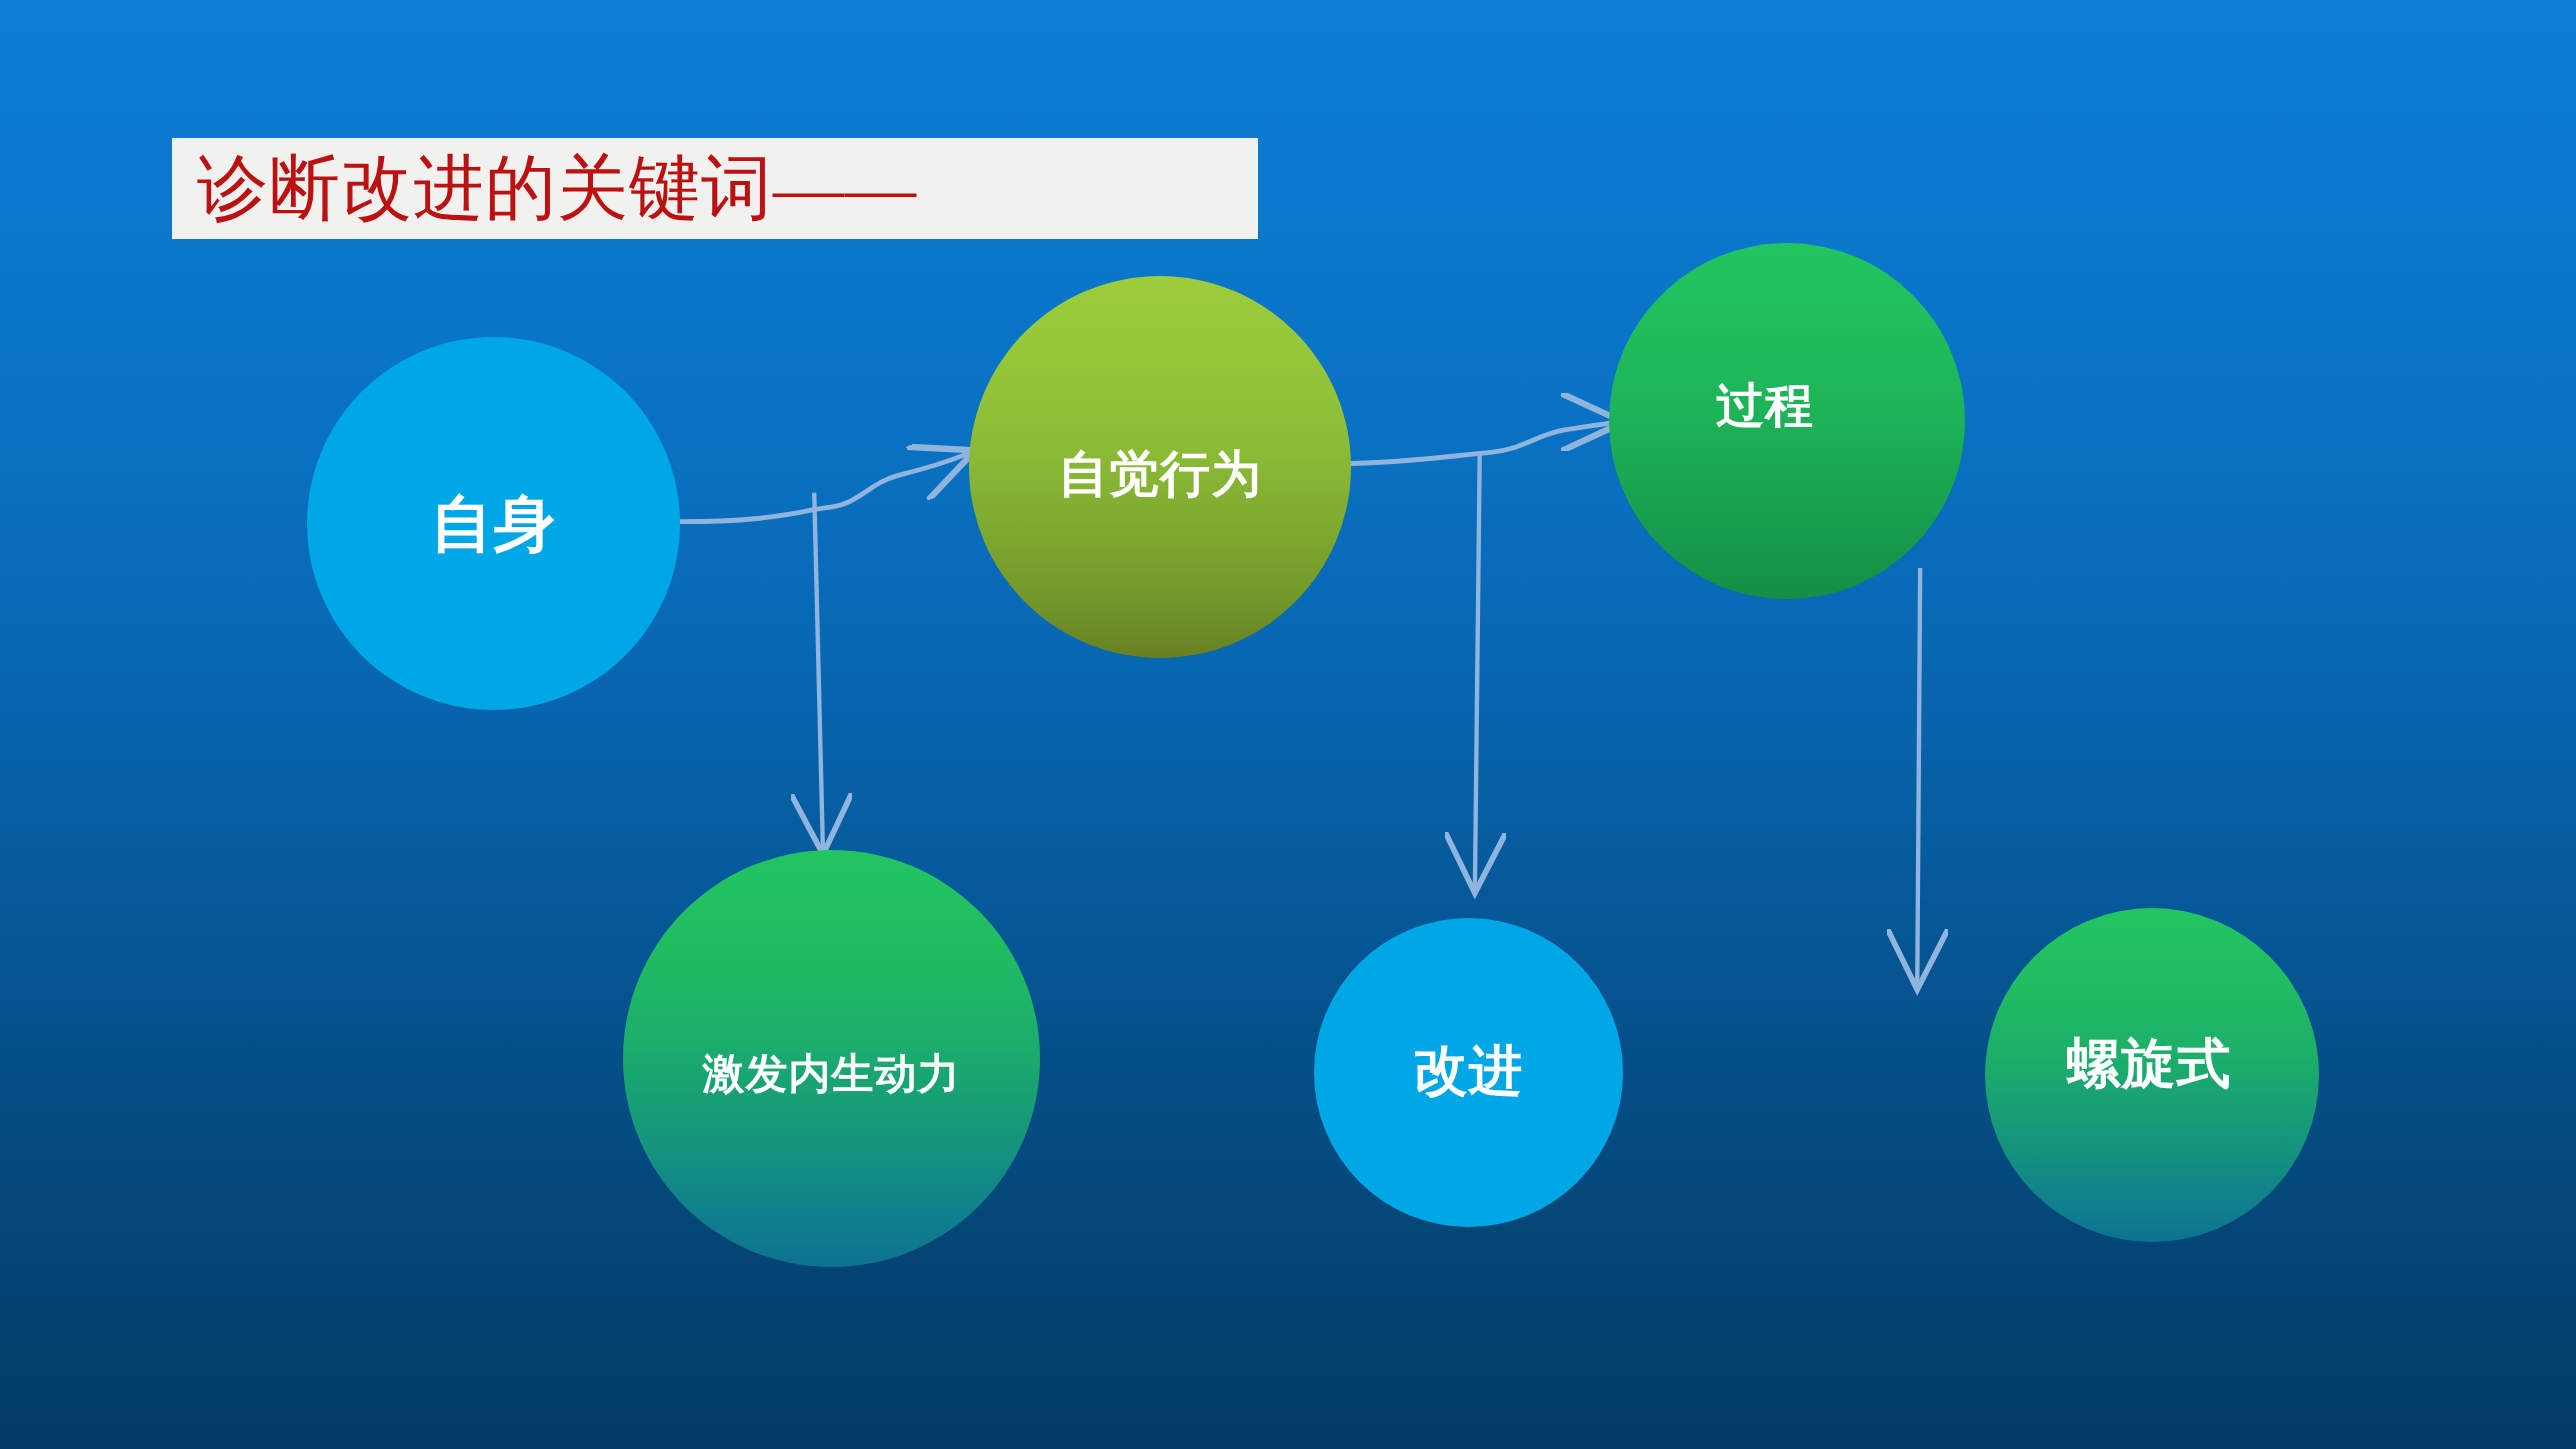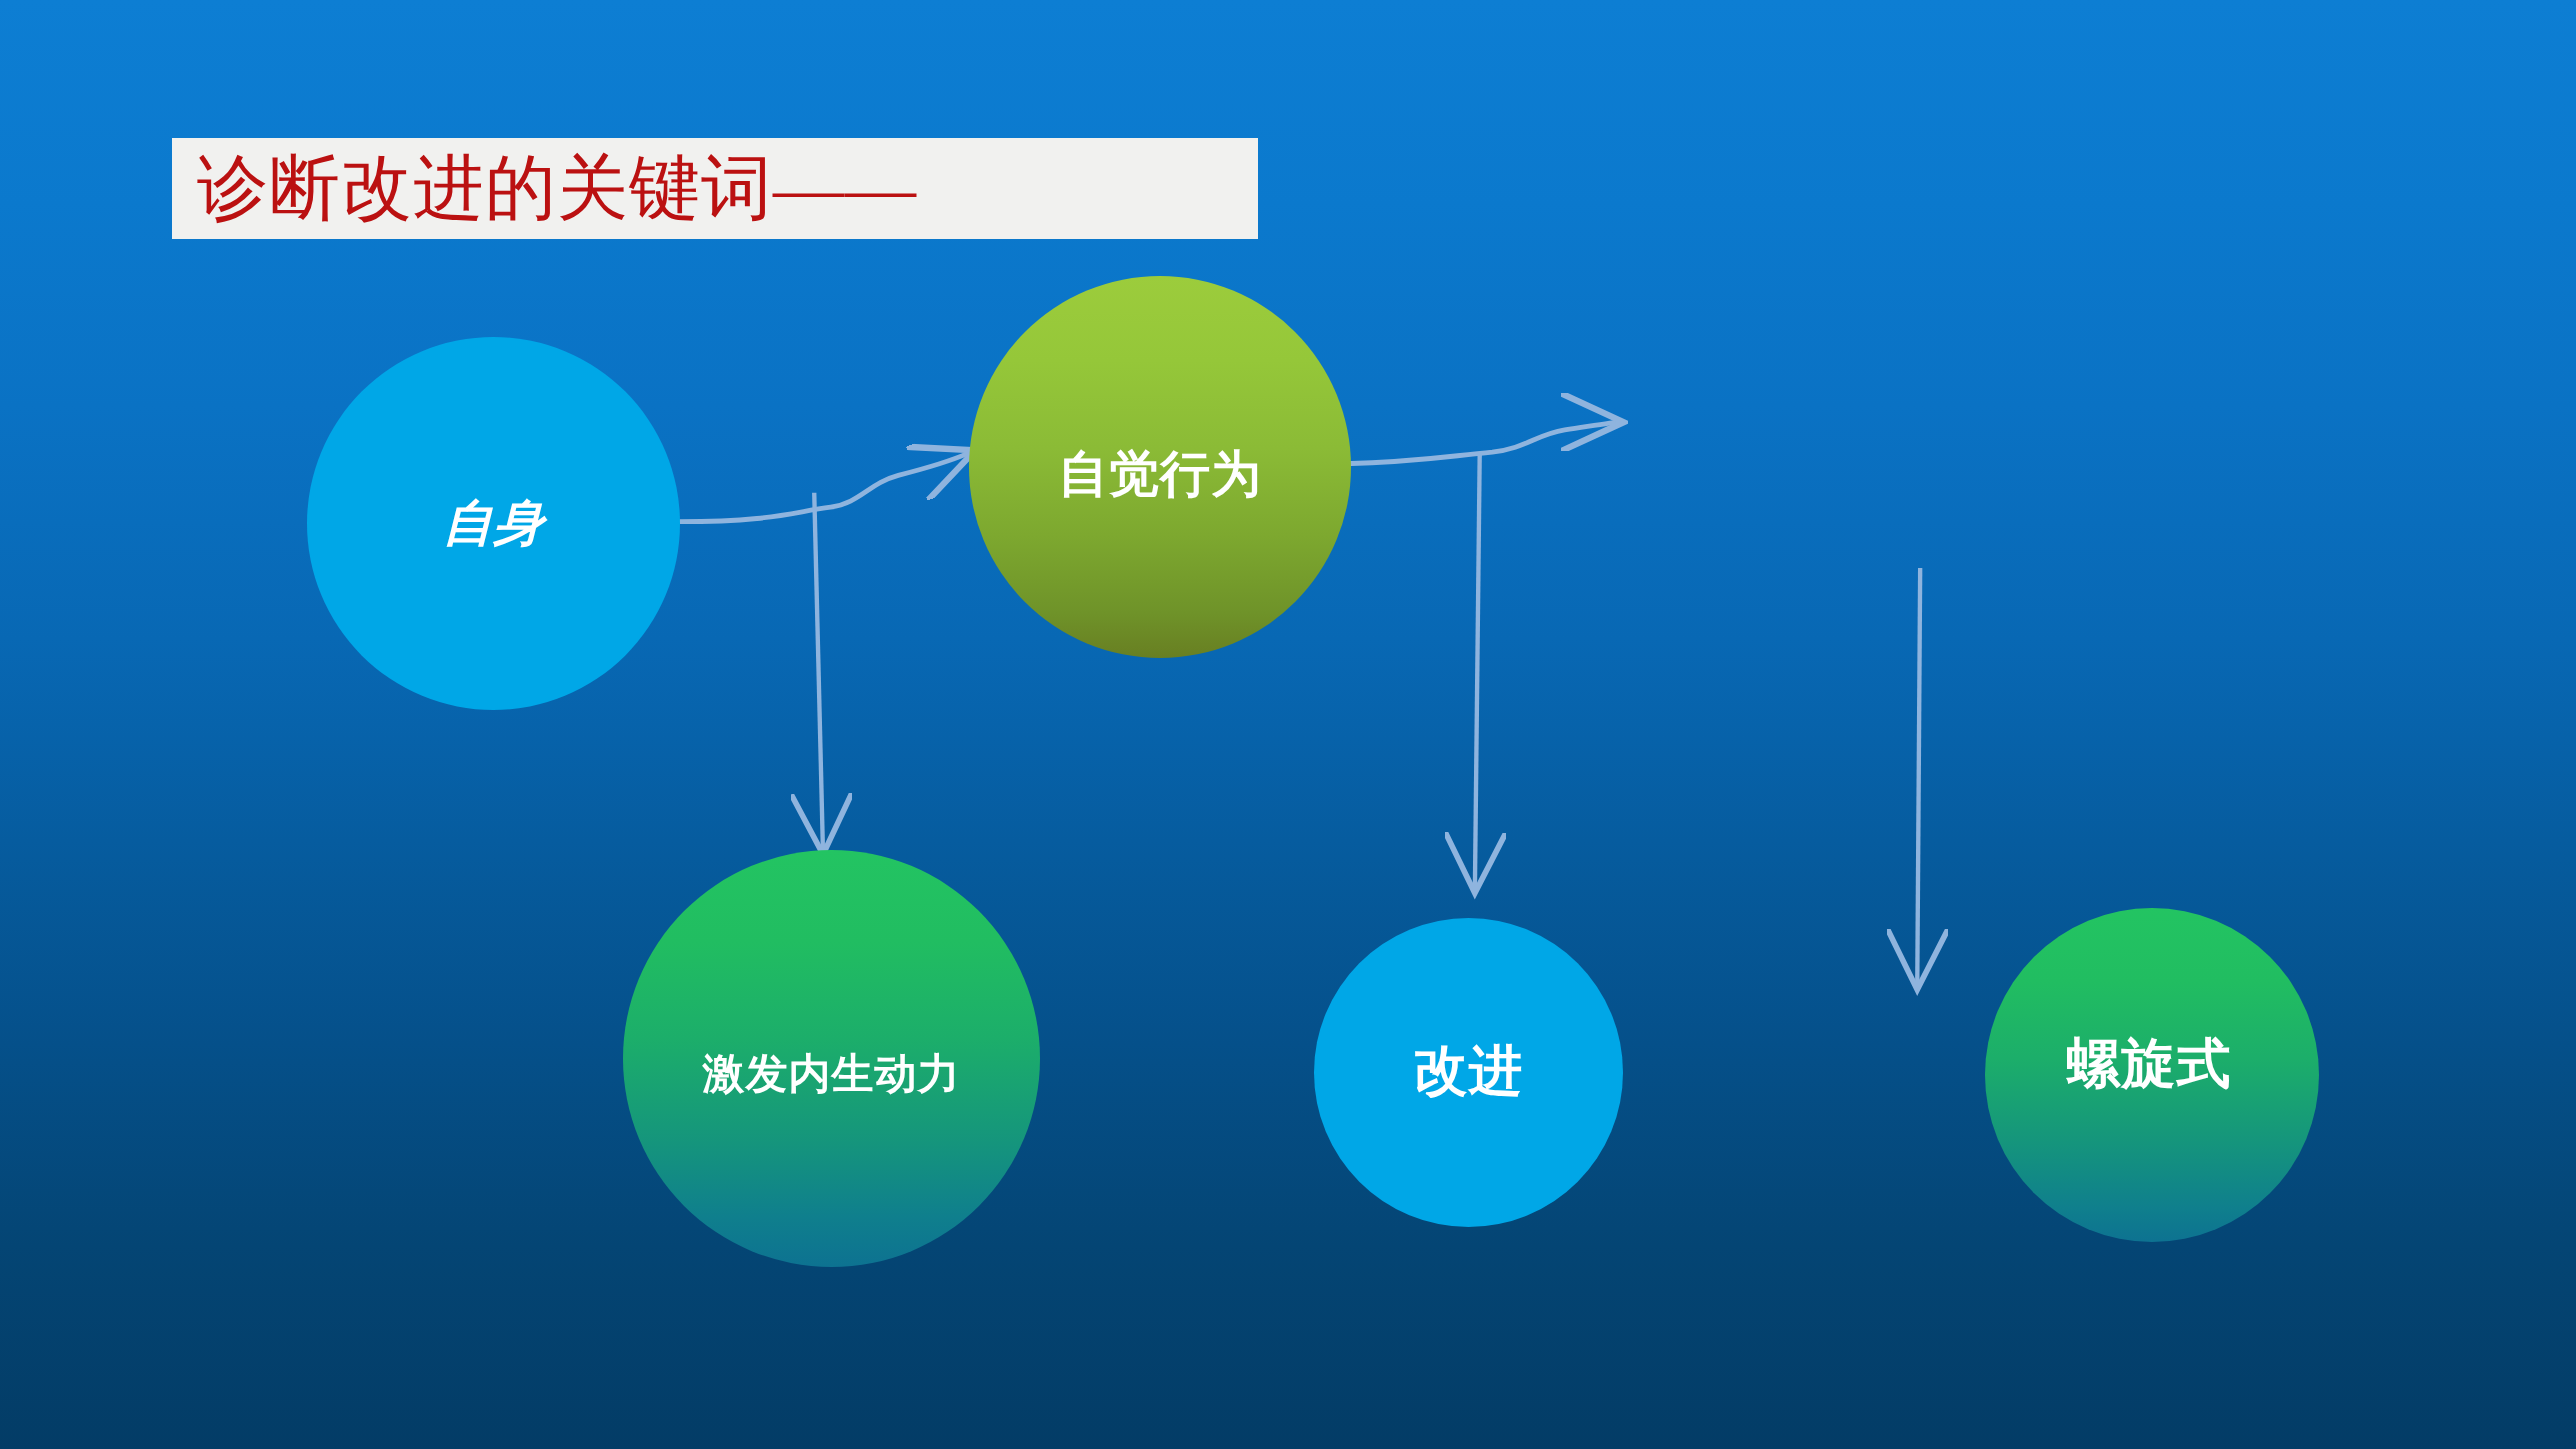--- a/index.html
+++ b/index.html
@@ -63,21 +63,21 @@
     white-space: nowrap;
     text-align: center;
     letter-spacing: 1px;
   }
 
   
   #node-self {
     left: 307px; top: 337px; width: 373px; height: 373px;
     background: #00a7e7;
   }
-  #node-self .node-label { font-size: 50px; font-style: italic; }
+  #node-self .node-label { font-size: 62px; }
 
   
   #node-behavior {
     left: 969px; top: 276px; width: 382px; height: 382px;
     background: linear-gradient(180deg, #9ccc3c 0%, #95c739 22%, #8bbb36 45%, #7da82f 68%, #6f9329 88%, #687f22 100%);
   }
   #node-behavior .node-label { font-size: 50px; margin-top: 15.5px; }
 
   
   #node-process {
@@ -147,20 +147,23 @@
   </svg>
 
   <div class="node" id="node-self">
     <span class="node-label">自身</span>
   </div>
 
   <div class="node" id="node-behavior">
     <span class="node-label">自觉行为</span>
   </div>
 
+  <div class="node" id="node-process">
+    <span class="node-label">过程</span>
+  </div>
 
   <div class="node" id="node-motivation">
     <span class="node-label">激发内生动力</span>
   </div>
 
   <div class="node" id="node-spiral">
     <span class="node-label">螺旋式</span>
   </div>
 
   <div class="node" id="node-improve">

